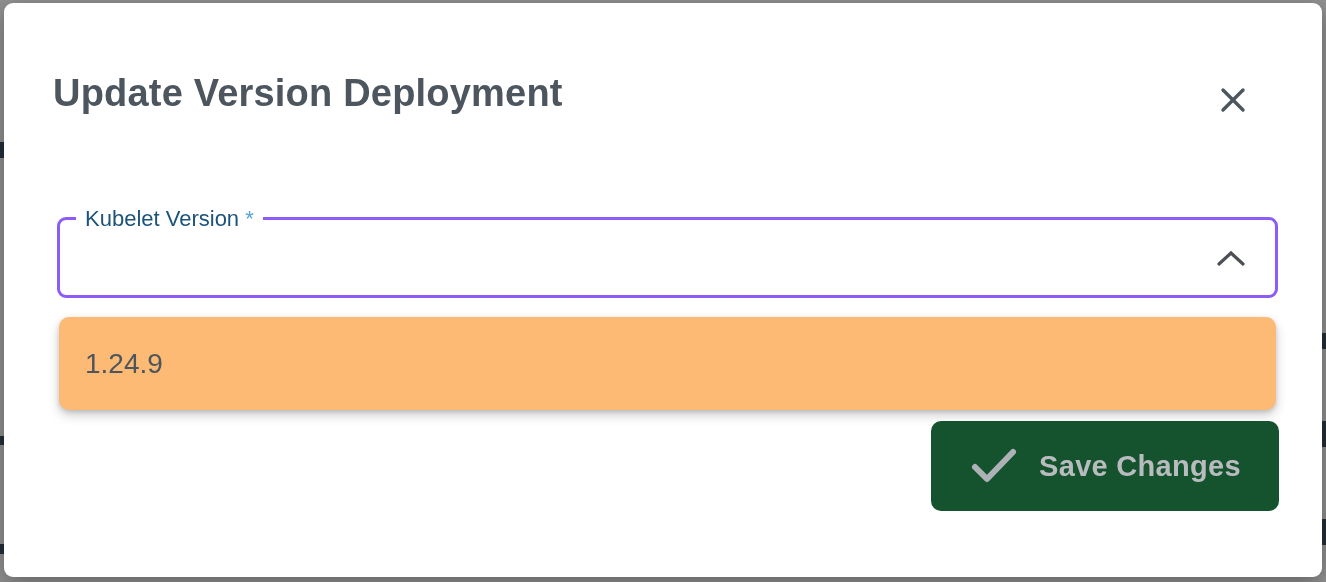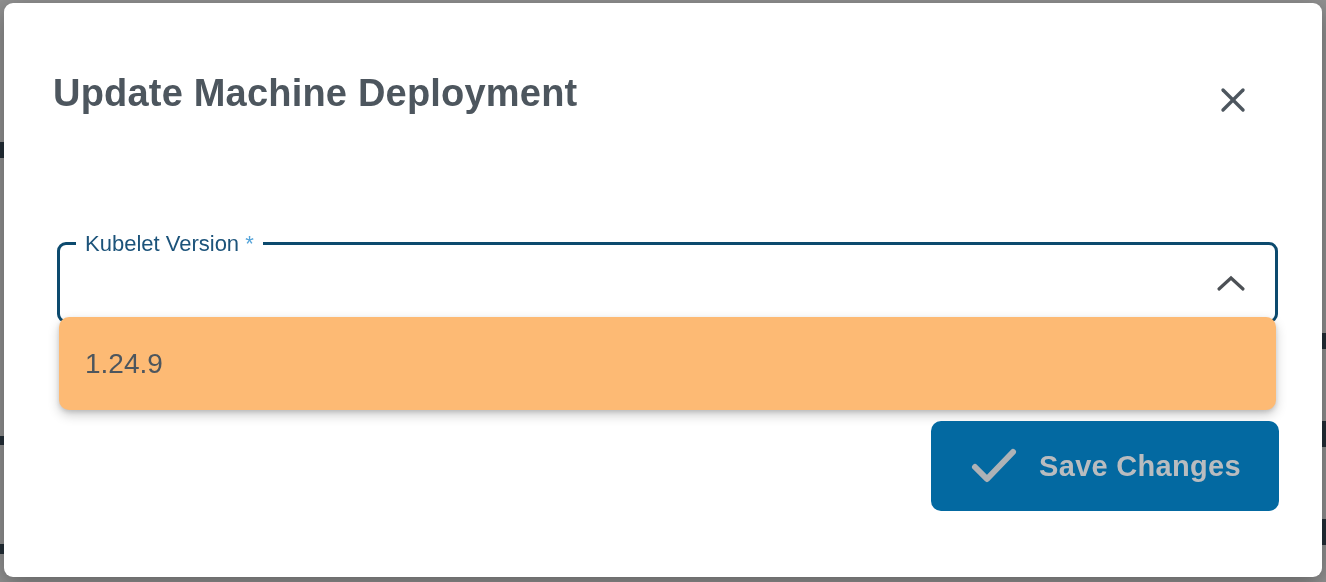--- a/index.html
+++ b/index.html
@@ -40,24 +40,23 @@
     width: 40px; height: 40px;
     display: flex; align-items: center; justify-content: center;
     cursor: pointer;
     background: transparent; border: none;
   }
 
   .field {
     position: absolute;
     left: 53px; top: 214px;
     width: 1221px; height: 81px;
-    border: 3px solid #0c4a6e;
+    border: 3px solid #8b5cf6;
     border-radius: 9px;
     background: #ffffff;
-    margin-top: 25px;
   }
   .field-label {
     position: absolute;
     left: 16px; top: -14px;
     background: #ffffff;
     padding: 0 9px;
     font-size: 22px;
     line-height: 26px;
     color: #1c537a;
     white-space: nowrap;
@@ -91,21 +90,21 @@
     font-size: 28px;
     color: #4d565e;
     cursor: pointer;
     border-radius: 10px;
   }
 
   .save-btn {
     position: absolute;
     left: 927px; top: 418px;
     width: 348px; height: 90px;
-    background: #0369a1;
+    background: #14532d;
     border: none;
     border-radius: 10px;
     display: flex; align-items: center; justify-content: center;
     gap: 20px;
     cursor: default;
   }
   .save-btn-label {
     font-size: 29px;
     font-weight: bold;
     color: #b9bcbf;
@@ -118,21 +117,21 @@
 
 <div class="backdrop-mark bm-r1"></div>
 <div class="backdrop-mark bm-r2"></div>
 <div class="backdrop-mark bm-r3"></div>
 <div class="backdrop-mark bm-l1"></div>
 <div class="backdrop-mark bm-l2"></div>
 <div class="backdrop-mark bm-l3"></div>
 
 <div class="modal">
 
-  <h1 class="dialog-title">Update Machine Deployment</h1>
+  <h1 class="dialog-title">Update Version Deployment</h1>
 
   <button class="close-btn">
     <span style="display:flex;">
       <svg width="28" height="28" viewBox="0 0 28 28">
         <line x1="4" y1="4" x2="24" y2="24" stroke="#4d565e" stroke-width="3.4" stroke-linecap="round"></line>
         <line x1="24" y1="4" x2="4" y2="24" stroke="#4d565e" stroke-width="3.4" stroke-linecap="round"></line>
       </svg>
     </span>
   </button>
 

